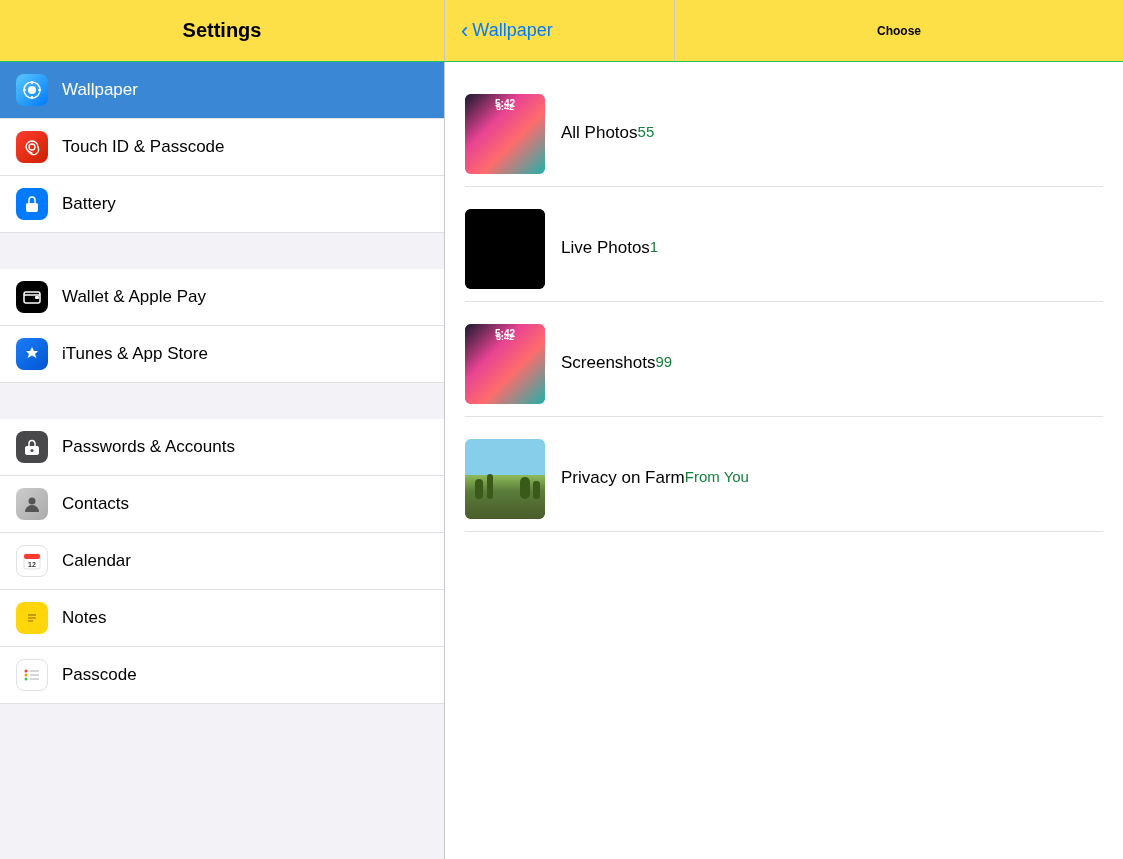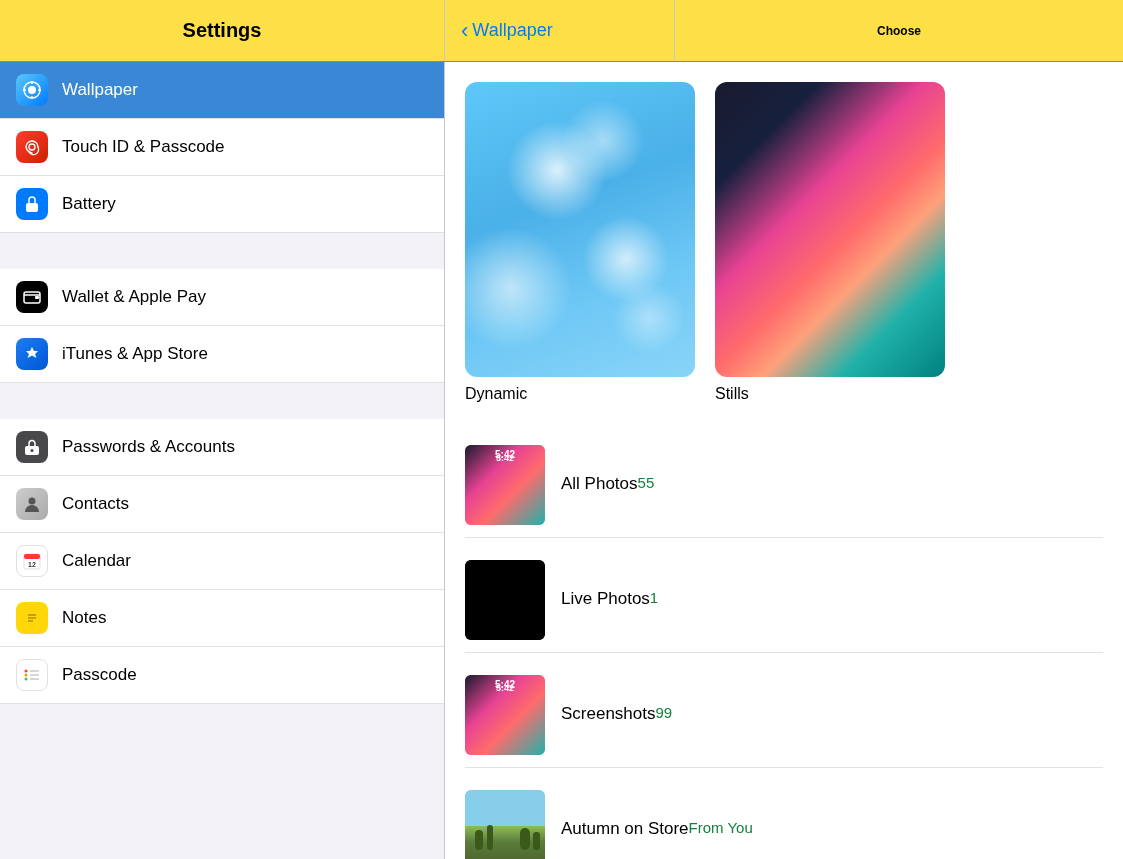--- a/index.html
+++ b/index.html
@@ -410,30 +410,20 @@
           <line x1="9" y1="15" x2="18" y2="15" stroke="#c8c7cc" stroke-width="1.5"></line>
         </svg>
       </div>
       <span class="item-label">Passcode</span>
     </div>
 
   </div>
 
   <div class="right-panel">
 
-    <div class="wallpaper-previews">
-      <div class="wallpaper-item">
-        <div class="wallpaper-thumb wallpaper-thumb-dynamic"></div>
-        <span class="wallpaper-label">Dynamic</span>
-      </div>
-      <div class="wallpaper-item">
-        <div class="wallpaper-thumb wallpaper-thumb-stills"></div>
-        <span class="wallpaper-label">Stills</span>
-      </div>
-    </div>
 
     <div class="photo-list">
 
       <div class="photo-list-item">
         <div class="photo-thumb thumb-all-photos">
           <svg width="80" height="80" viewBox="0 0 80 80">
             <defs>
               <linearGradient id="apGrad" x1="0%" y1="0%" x2="100%" y2="100%">
                 <stop offset="0%" stop-color="#1a1a2e"></stop>
                 <stop offset="35%" stop-color="#e84393"></stop>
@@ -498,21 +488,21 @@
             </defs>
             <rect width="80" height="80" fill="url(#autGrad)" rx="6"></rect>
 
             <rect x="10" y="40" width="8" height="20" rx="4" fill="#3a5a1a"></rect>
             <rect x="22" y="35" width="6" height="25" rx="3" fill="#3a5a1a"></rect>
             <rect x="55" y="38" width="10" height="22" rx="5" fill="#3a5a1a"></rect>
             <rect x="68" y="42" width="7" height="18" rx="3" fill="#3a5a1a"></rect>
           </svg>
         </div>
         <div class="photo-info">
-          <span class="photo-name">Autumn on Store</span>
+          <span class="photo-name">Privacy on Farm</span>
           <span class="photo-count">From You</span>
         </div>
       </div>
 
     </div>
   </div>
 
 </div>
 
 </body></html>

